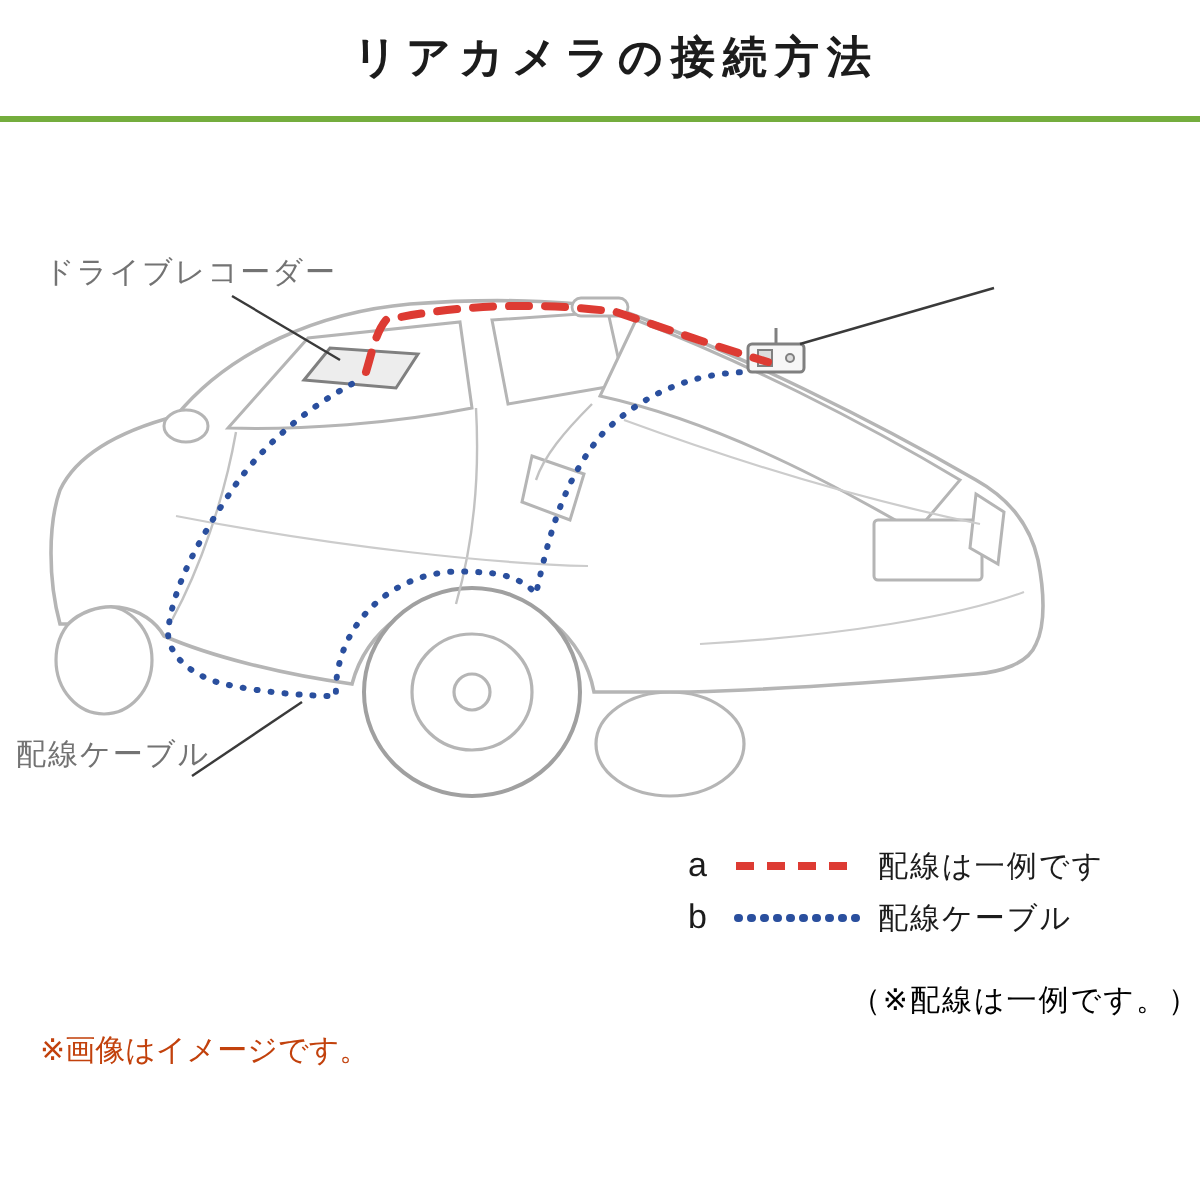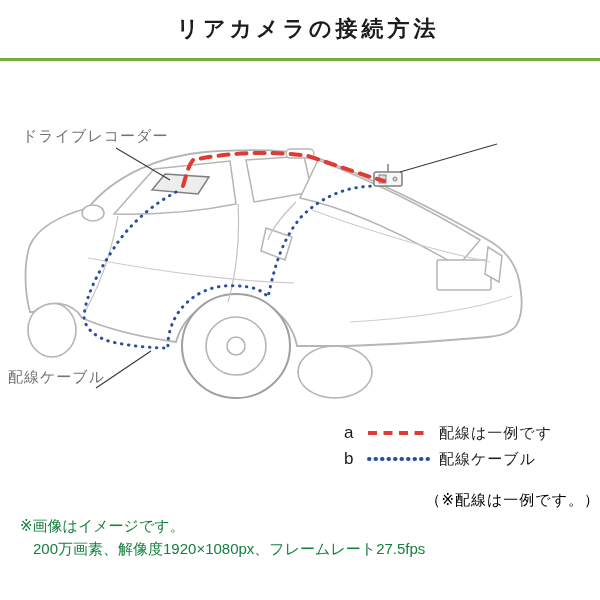--- a/index.html
+++ b/index.html
@@ -71,21 +71,21 @@
     font-size: 15px;
     letter-spacing: 1px;
     color: #000000;
     white-space: nowrap;
   }
   .notes {
     position: absolute;
     left: 20px; top: 514px;
     font-size: 15px;
     line-height: 23px;
-    color: #15803d;
+    color: #c2410c;
   }
   .note { white-space: nowrap; }
   .note-indent { padding-left: 13px; }
 </style>
 </head>
 <body>
 
 <div class="page">
 
   <h1 class="title">リアカメラの接続方法</h1>
@@ -148,16 +148,15 @@
         <line x1="3" y1="5" x2="62" y2="5" stroke="#2a4f9e" stroke-width="4" stroke-dasharray="0.5 6" stroke-linecap="round"></line>
       </svg>
       <span class="legend-label">配線ケーブル</span>
     </div>
   </div>
 
   <div class="legend-note">（※配線は一例です。）</div>
 
   <div class="notes">
     <div class="note">※画像はイメージです。</div>
-    <div class="note note-indent">200万画素、解像度1920×1080px、フレームレート27.5fps</div>
   </div>
 
 </div>
 
 </body></html>

